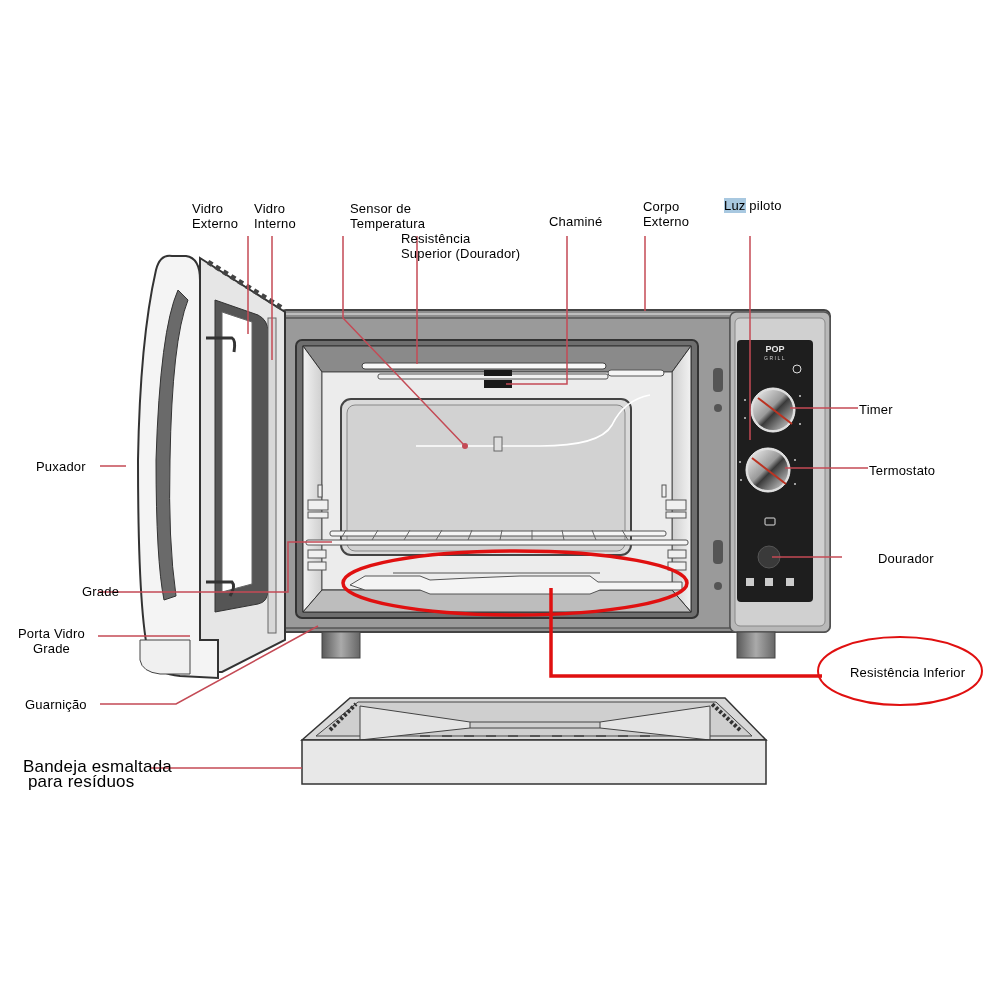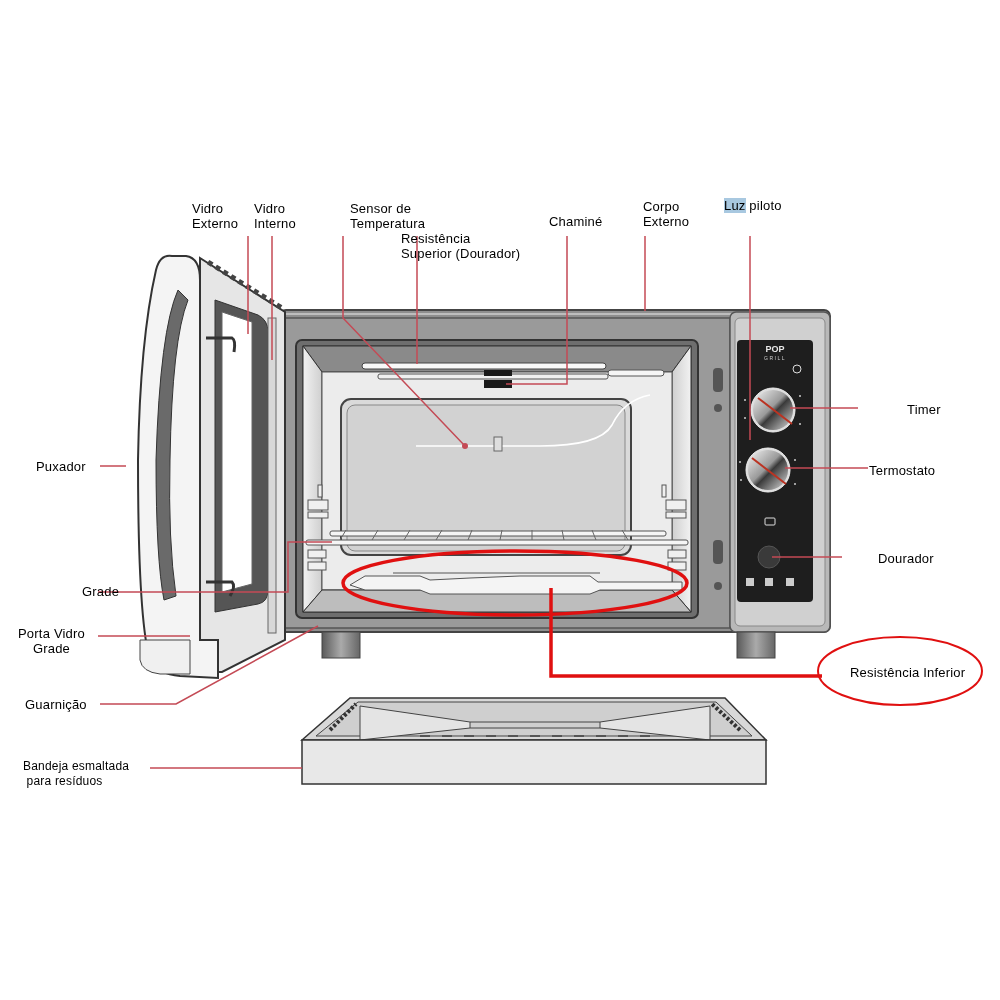--- a/index.html
+++ b/index.html
@@ -1,21 +1,21 @@
 <!DOCTYPE html>
 <html><head>
 <meta charset="utf-8">
 <style>
   html, body { margin: 0; padding: 0; background: #ffffff; }
   body { width: 1000px; height: 1000px; position: relative; overflow: hidden;
          font-family: "Liberation Sans", "DejaVu Sans", sans-serif; }
   #stage { position: absolute; left: 0; top: 0; width: 1000px; height: 1000px; }
   .lbl { position: absolute; font-size: 13px; color: #000000; line-height: 15px; white-space: pre; letter-spacing: 0.2px; }
   .lbl.center { text-align: center; }
-  .lbl.small { font-size: 12px; }
+  .lbl.small { font-size: 17px; }
   .hl { background: #a8c8e0; }
 </style>
 </head>
 <body>
 
 <div id="stage">
 
   <svg width="1000" height="1000" viewBox="0 0 1000 1000" style="position:absolute;left:0;top:0;">
     <defs>
       <linearGradient id="knobG" x1="0" y1="0" x2="1" y2="1">
@@ -230,21 +230,21 @@
   <div class="lbl" style="left:254px;top:201px;">Vidro
 Interno</div>
   <div class="lbl" style="left:310px;top:201px;margin-left:40px;">Sensor de
 Temperatura</div>
   <div class="lbl" style="left:401px;top:201px;margin-top:30px;">Resistência
 Superior (Dourador)</div>
   <div class="lbl" style="left:549px;top:214px;">Chaminé</div>
   <div class="lbl" style="left:643px;top:199px;">Corpo
 Externo</div>
   <div class="lbl" style="left:724px;top:198px;"><span class="hl">Luz</span><span> piloto</span></div>
-  <div class="lbl" style="left:859px;top:402px;margin-left:48px;">Timer</div>
+  <div class="lbl" style="left:859px;top:402px;">Timer</div>
   <div class="lbl" style="left:869px;top:463px;">Termostato</div>
   <div class="lbl" style="left:843px;top:551px;margin-left:35px;">Dourador</div>
   <div class="lbl" style="left:850px;top:665px;">Resistência Inferior</div>
   <div class="lbl" style="left:36px;top:459px;text-align:center;">Puxador</div>
   <div class="lbl" style="left:51px;top:584px;margin-left:31px;">Grade</div>
   <div class="lbl center" style="left:18px;top:626px;">Porta Vidro
 Grade</div>
   <div class="lbl" style="left:25px;top:697px;">Guarnição</div>
   <div class="lbl small" style="left:23px;top:759px;">Bandeja esmaltada
  para resíduos</div>

